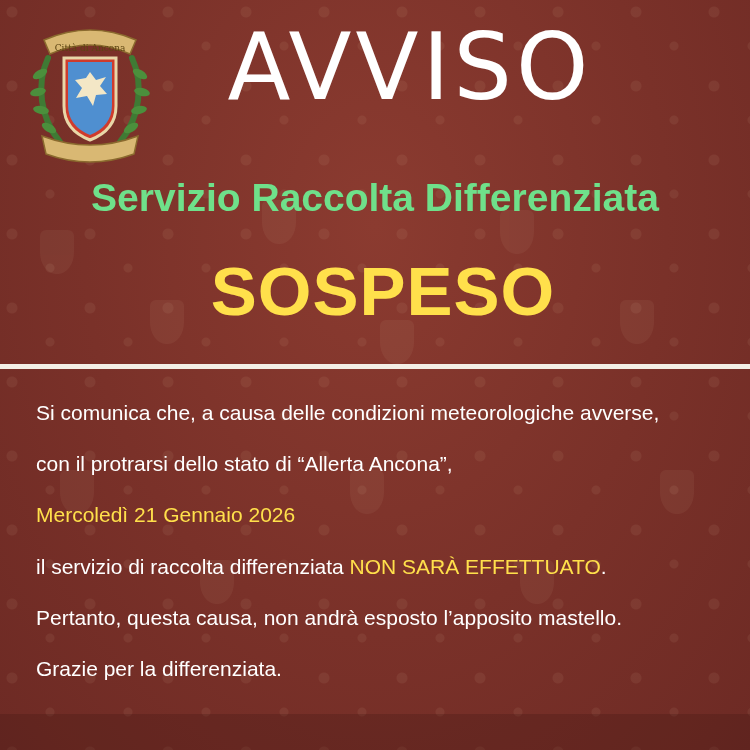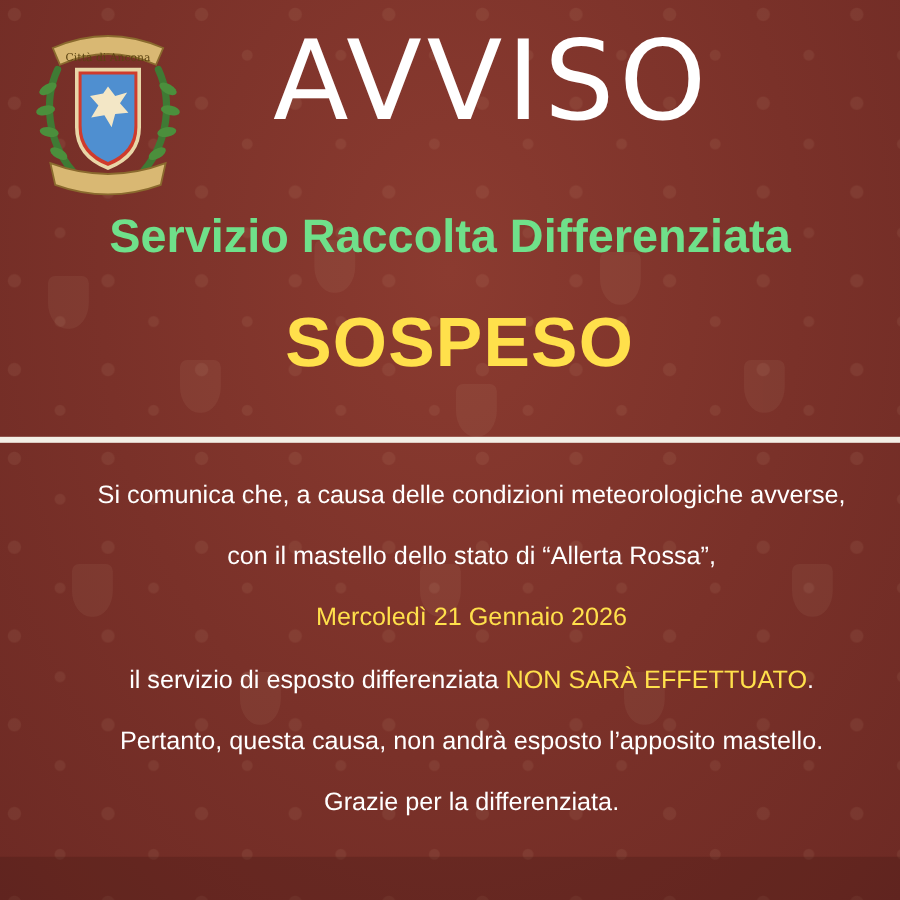--- a/index.html
+++ b/index.html
@@ -83,41 +83,41 @@
     font-weight: bold;
     color: #6fe08a;
     letter-spacing: 0px;
   }
   .status {
     position: absolute;
     left: 0;
     right: 0;
     top: 252px;
     text-align: center;
-    font-size: 58px;
+    font-size: 69px;
     font-weight: bold;
     color: #ffe04b;
     letter-spacing: 1px;
     margin-left: 16px;
   }
   .divider {
     position: absolute;
     left: 0;
     right: 0;
     top: 364px;
     height: 5px;
     background: #f3efe6;
   }
   .body-text {
     position: absolute;
     left: 0;
     right: 0;
     top: 400px;
     bottom: 0;
-    text-align: center;
+    text-align: left;
     color: #ffffff;
     font-size: 21px;
     margin-left: 36px;
   }
   .line {
     margin: 0 0 26px 0;
     line-height: 1.2;
   }
   .line.date {
     color: #ffe04b;
@@ -189,21 +189,21 @@
 
     <div class="title">AVVISO</div>
     <div class="subtitle">Servizio Raccolta Differenziata</div>
     <div class="status">SOSPESO</div>
   </div>
 
   <div class="divider"></div>
 
   <div class="body-text">
     <p class="line">Si comunica che, a causa delle condizioni meteorologiche avverse,</p>
-    <p class="line">con il mastello dello stato di “Allerta Rossa”,</p>
+    <p class="line">con il protrarsi dello stato di “Allerta Ancona”,</p>
     <p class="line date">Mercoledì 21 Gennaio 2026</p>
-    <p class="line"><span>il servizio di esposto differenziata </span><span class="hl">NON SARÀ EFFETTUATO</span><span>.</span></p>
+    <p class="line"><span>il servizio di raccolta differenziata </span><span class="hl">NON SARÀ EFFETTUATO</span><span>.</span></p>
     <p class="line">Pertanto, questa causa, non andrà esposto l’apposito mastello.</p>
     <p class="line">Grazie per la differenziata.</p>
   </div>
 
   <div class="bottom-strip"></div>
 </div>
 
 </body></html>

